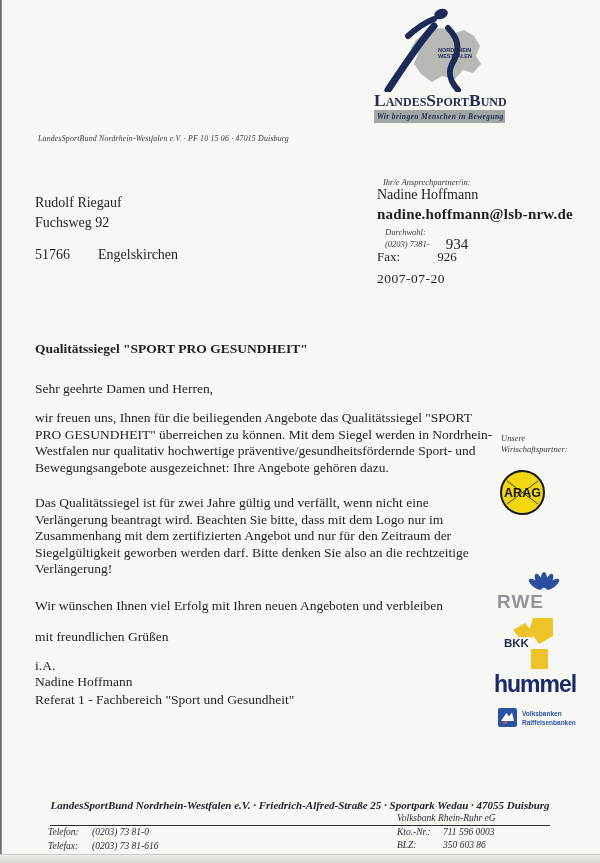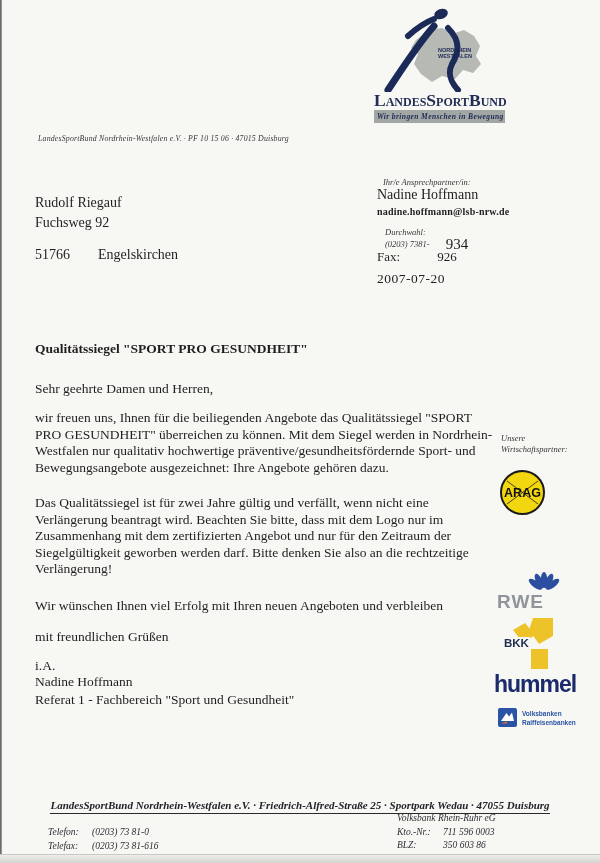--- a/index.html
+++ b/index.html
@@ -38,21 +38,21 @@
   .sender-line { left:38px; top:134px; font-style:italic; font-size:7.8px; color:#3a3838; letter-spacing:0.2px; white-space:nowrap; }
   .recipient-org { left:35px; top:156px; font-size:14px; letter-spacing:0.6px; }
   .recipient-name { left:35px; top:195px; font-size:14px; }
   .recipient-street { left:35px; top:215px; font-size:14px; }
   .recipient-cityrow { left:35px; top:247px; font-size:14px; }
   .recipient-cityrow .zip { margin-right:28px; }
 
   
   .contact-label { left:383px; top:177px; font-style:italic; font-size:8.5px; color:#3a3838; }
   .contact-name { left:377px; top:187px; font-size:14px; }
-  .contact-email { left:377px; top:206px; font-size:10px; font-weight:bold; letter-spacing:0.2px; }
+  .contact-email { left:377px; top:206px; font-size:15px; font-weight:bold; letter-spacing:0.2px; }
   .contact-dial-label { left:385px; top:227px; font-style:italic; font-size:8.5px; color:#3a3838; }
   .contact-dial-row { left:385px; top:236px; font-style:italic; font-size:8.5px; color:#3a3838; }
   .contact-dial-row .dial-num { font-style:normal; font-size:15px; color:#201e1e; margin-left:16px; vertical-align:-2px; }
   .contact-fax-row { left:377px; top:249px; font-size:13px; }
   .contact-fax-row .fax-num { margin-left:37px; }
   .contact-date { left:377px; top:271px; font-size:13.5px; letter-spacing:0.5px; }
 
   
   .subject { left:35px; top:341px; font-weight:bold; font-size:13.5px; }
   .salutation { left:35px; top:381px; font-size:13.5px; }
@@ -84,21 +84,21 @@
   .vr-logo { left:498px; top:708px; width:100px; height:22px; }
   .vr-mark { position:absolute; left:0; top:0; }
   .vr-text { position:absolute; left:24px; top:2px; font-family:"Liberation Sans", sans-serif; font-size:6.5px; line-height:8.5px; color:#2b53a5; font-weight:bold; }
 
   
   .footer-line {
     left:0; top:795px; width:600px; text-align:center;
   }
   .footer-line span {
     display:inline-block; font-weight:bold; font-style:italic; font-size:11px;
-    border-bottom:1.5px solid #2a2a2a; padding-bottom:2px; white-space:nowrap;
+    border-bottom:1.5px solid #2a2a2a; padding-bottom:14px; white-space:nowrap;
     color:#24222a;
   }
   .footer-cols { font-style:italic; font-size:9.5px; color:#2e2c34; line-height:13.5px; }
   .fcol-1 { left:48px; top:826px; }
   .fcol-2 { left:205px; top:812px; }
   .fcol-3 { left:397px; top:812px; }
   .flabel { display:inline-block; }
   .fcol-1 .flabel { width:44px; }
   .fcol-2 .flabel { width:48px; }
   .fcol-3 .flabel { width:46px; }

